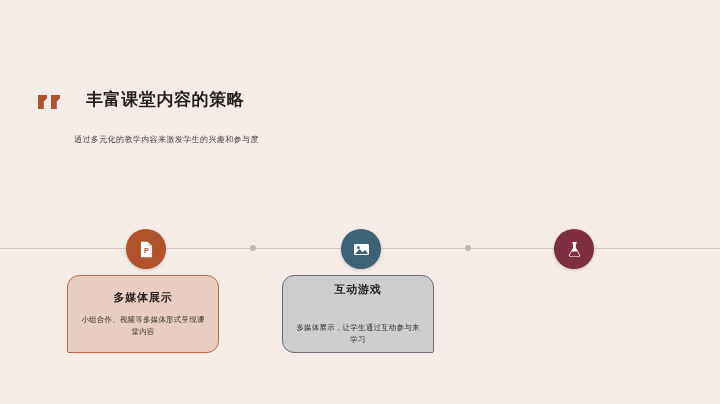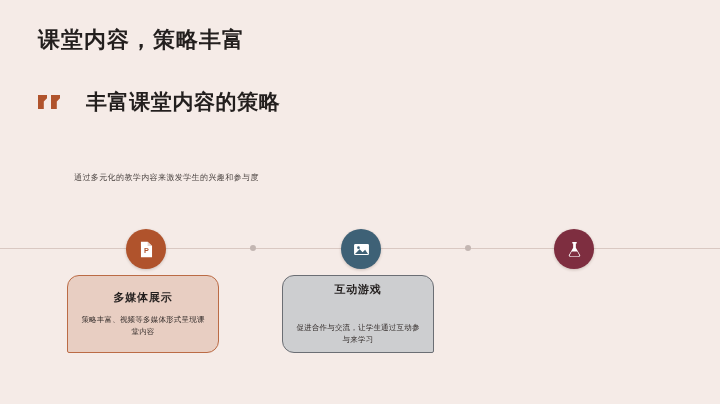--- a/index.html
+++ b/index.html
@@ -41,37 +41,36 @@
     display: flex;
     align-items: flex-start;
   }
   #quote-icon {
     width: 30px;
     height: 30px;
     flex: none;
     margin-top: 1px;
   }
   #section-heading {
-    font-size: 21px;
+    font-size: 17px;
     font-weight: bold;
     color: #231f1e;
     letter-spacing: 0.6px;
     margin-left: 20px;
     white-space: nowrap;
   }
 
   #section-sub {
     position: absolute;
     left: 74px;
     top: 134px;
     font-size: 8px;
     color: #4a4340;
     letter-spacing: 0.4px;
     white-space: nowrap;
-    margin-top: 38px;
   }
 
   
   #timeline-line {
     position: absolute;
     left: 0;
     right: 0;
     top: 248px;
     height: 1px;
     background: #d9c8c2;
@@ -153,21 +152,20 @@
     color: #332c2a;
     letter-spacing: 0.2px;
     max-width: 128px;
   }
 </style>
 </head>
 <body>
 
 <div id="slide">
 
-  <div id="page-title">课堂内容，策略丰富</div>
 
   <div id="quote-row">
     <span id="quote-icon">
       <svg viewBox="0 0 30 30" width="30" height="30" aria-hidden="true">
         <path d="M2 6 h9 v3.2 l-3.2 3.2 v7.6 h-5.8 v-10.8 z" fill="#b0532c"></path>
         <path d="M15 6 h9 v3.2 l-3.2 3.2 v7.6 h-5.8 v-10.8 z" fill="#b0532c"></path>
       </svg>
     </span>
     <span id="section-heading">丰富课堂内容的策略</span>
   </div>
@@ -202,22 +200,22 @@
     <span>
       <svg viewBox="0 0 24 24" width="19" height="19" aria-hidden="true">
         <path d="M9.2 2.6 h5.6 v1.9 h-1.1 v5.2 l5.3 9.1 a1.5 1.5 0 0 1 -1.3 2.3 H6.3 a1.5 1.5 0 0 1 -1.3 -2.3 l5.3 -9.1 V4.5 H9.2 Z" fill="#ffffff"></path>
         <path d="M8.5 14.6 h7 l2.4 4.2 a1.2 1.2 0 0 1 -1.05 1.85 H7.15 A1.2 1.2 0 0 1 6.1 18.8 Z" fill="#7e2e40"></path>
       </svg>
     </span>
   </div>
 
   <div id="card-0" class="card">
     <div class="card-title">多媒体展示</div>
-    <div class="card-desc">策略丰富、视频等多媒体形式呈现课堂内容</div>
+    <div class="card-desc">小组合作、视频等多媒体形式呈现课堂内容</div>
   </div>
 
   <div id="card-1" class="card">
     <div class="card-title">互动游戏</div>
-    <div class="card-desc">促进合作与交流，让学生通过互动参与来学习</div>
+    <div class="card-desc">多媒体展示，让学生通过互动参与来学习</div>
   </div>
 
 
 </div>
 
 </body></html>

